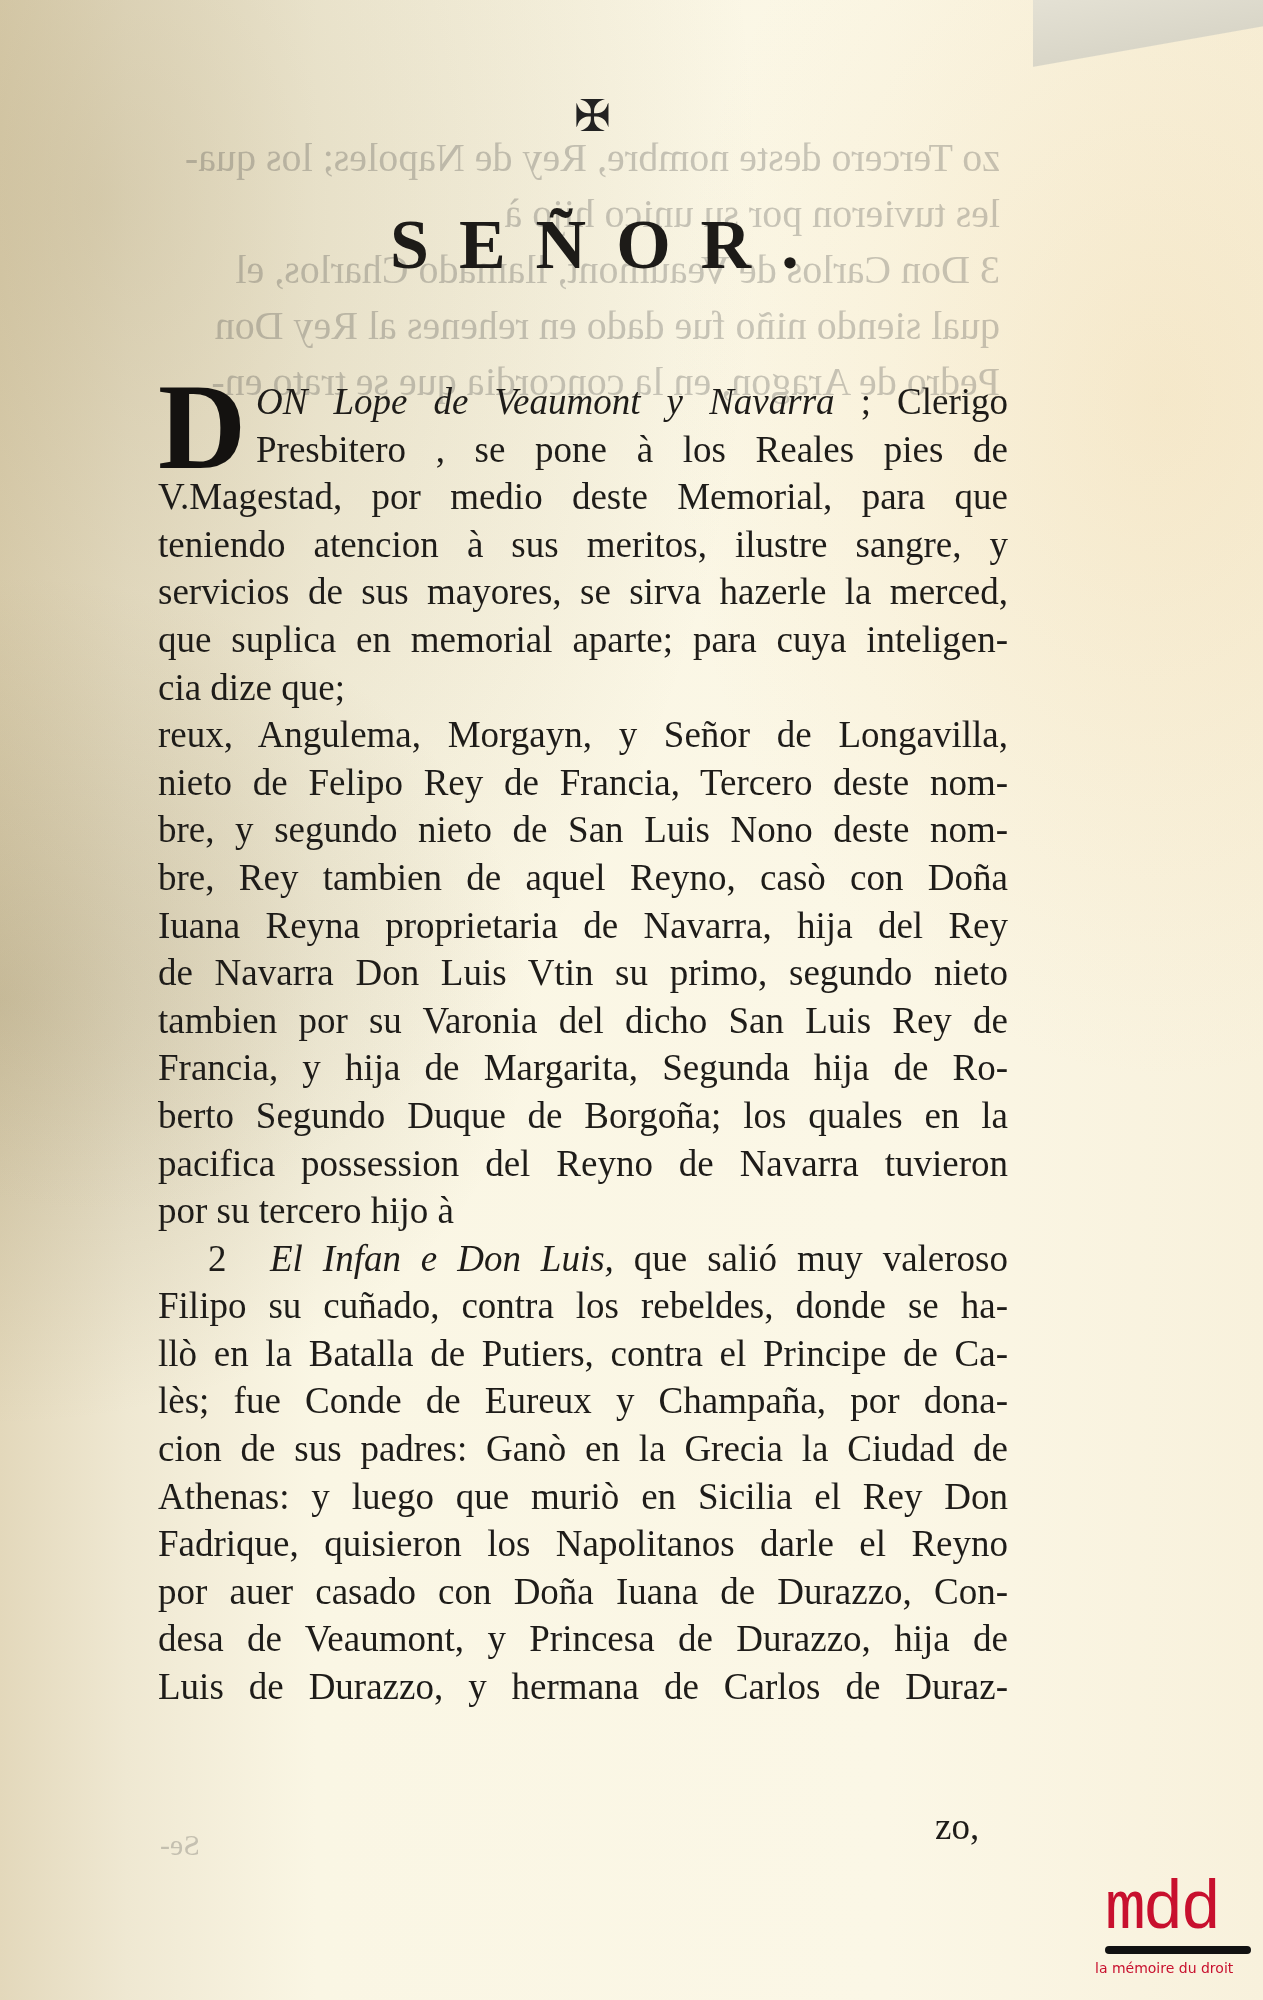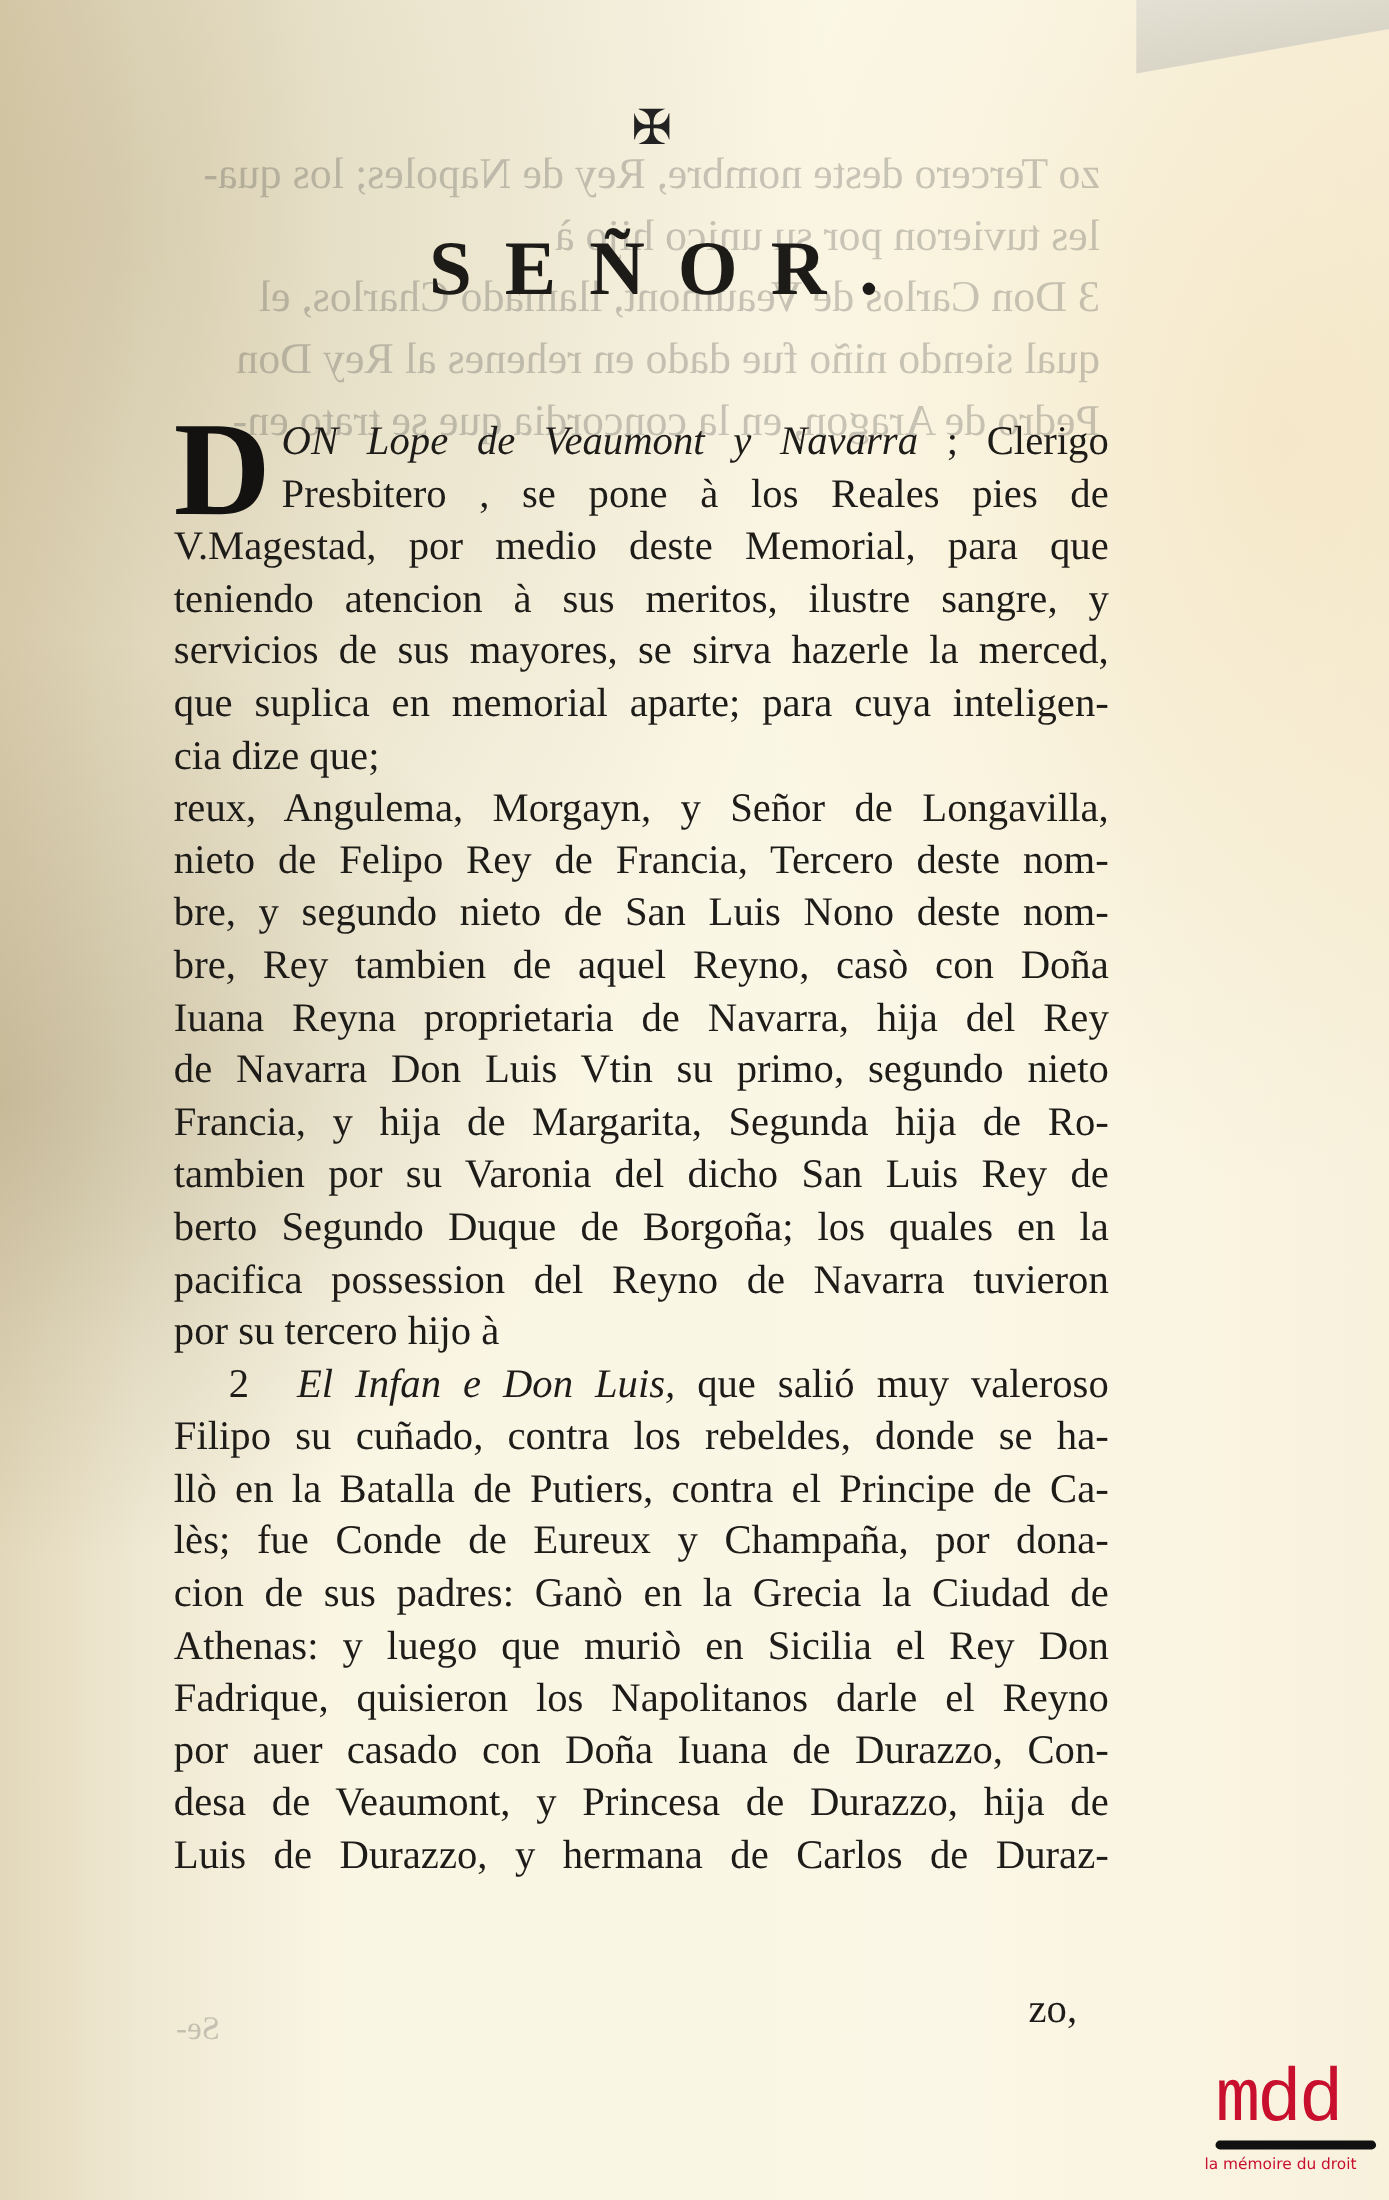--- a/index.html
+++ b/index.html
@@ -93,22 +93,22 @@
     <span class="line">servicios de sus mayores, se sirva hazerle la merced,</span>
     <span class="line">que suplica en memorial aparte; para cuya inteligen-</span>
     <span class="line last">cia dize que;</span>
 
     <span class="line">reux, Angulema, Morgayn, y Señor de Longavilla,</span>
     <span class="line">nieto de Felipo Rey de Francia, Tercero deste nom-</span>
     <span class="line">bre, y segundo nieto de San Luis Nono deste nom-</span>
     <span class="line">bre, Rey tambien de aquel Reyno, casò con Doña</span>
     <span class="line">Iuana Reyna proprietaria de Navarra, hija del Rey</span>
     <span class="line">de Navarra Don Luis Vtin su primo, segundo nieto</span>
+    <span class="line">tambien por su Varonia del dicho San Luis Rey de</span>
     <span class="line">Francia, y hija de Margarita, Segunda hija de Ro-</span>
-    <span class="line">tambien por su Varonia del dicho San Luis Rey de</span>
     <span class="line">berto Segundo Duque de Borgoña; los quales en la</span>
     <span class="line">pacifica possession del Reyno de Navarra tuvieron</span>
     <span class="line last">por su tercero hijo à</span>
 
     <span class="line para"><span class="num">2</span><i>El Infan e Don Luis,</i> <span>que salió muy valeroso</span></span>
     <span class="line">Filipo su cuñado, contra los rebeldes, donde se ha-</span>
     <span class="line">llò en la Batalla de Putiers, contra el Principe de Ca-</span>
     <span class="line">lès; fue Conde de Eureux y Champaña, por dona-</span>
     <span class="line">cion de sus padres: Ganò en la Grecia la Ciudad de</span>
     <span class="line">Athenas: y luego que muriò en Sicilia el Rey Don</span>

